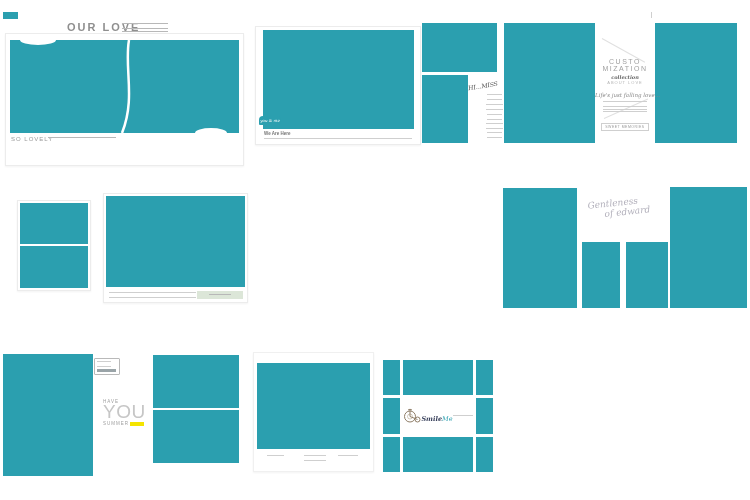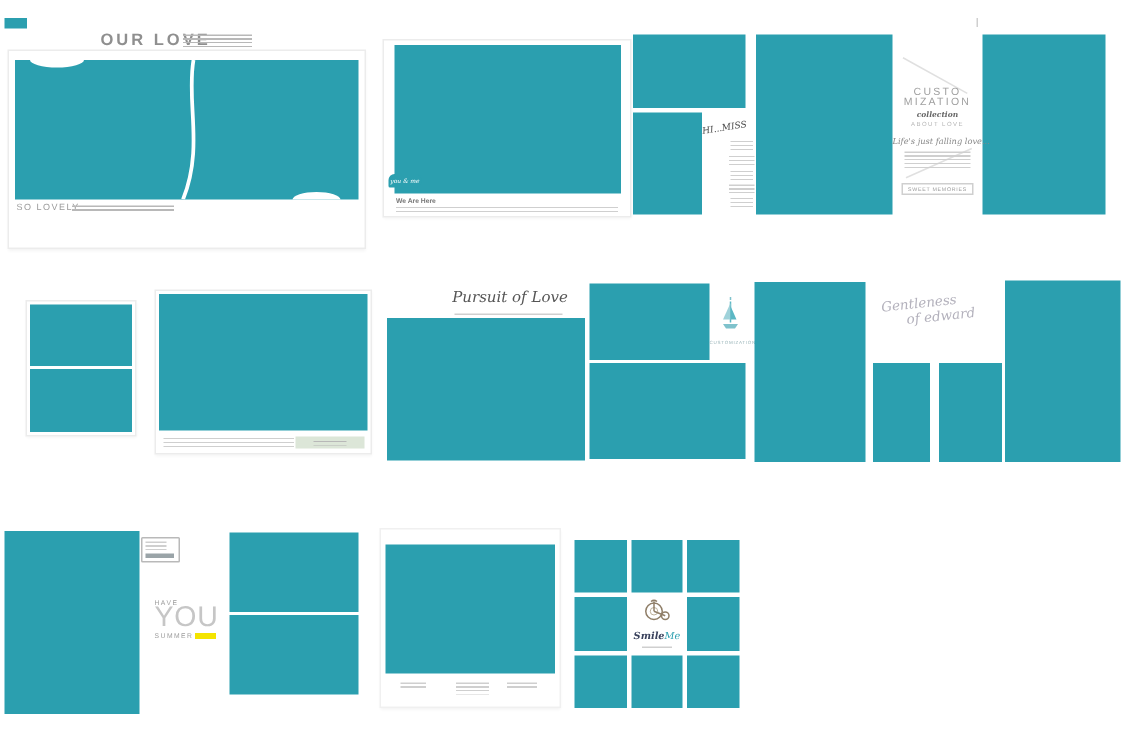--- a/index.html
+++ b/index.html
@@ -88,37 +88,20 @@
   </div>
 
   <div class="card" style="left:103px;top:193px;width:143px;height:108px;">
     <div class="abs teal" style="left:2px;top:2px;width:139px;height:91px;"></div>
     <div class="abs tlines-light" style="left:5px;top:98px;width:87px;height:6px;"></div>
     <div class="abs" style="left:93px;top:97px;width:46px;height:8px;background:var(--sage);">
       <div class="tlines" style="width:22px;height:3px;margin:2.5px auto 0;"></div>
     </div>
   </div>
 
-  <div class="abs" style="left:255px;top:185px;width:245px;height:125px;">
-    <div class="abs script" style="left:35px;top:8px;width:100px;text-align:center;font-size:10px;color:#555;white-space:nowrap;">Pursuit of Love</div>
-    <div class="abs tlines-light" style="left:48px;top:24px;width:72px;height:2px;"></div>
-    <div class="abs teal" style="left:3px;top:27px;width:132px;height:95px;"></div>
-    <div class="abs teal" style="left:138px;top:4px;width:80px;height:51px;"></div>
-    <div class="abs teal" style="left:138px;top:57px;width:104px;height:64px;"></div>
-    <div class="abs" style="left:218px;top:12px;width:28px;text-align:center;">
-      <svg width="14" height="24" style="display:inline-block;">
-        <line x1="7" y1="1" x2="7" y2="3" stroke="#7fc2cc" stroke-width="1"></line>
-        <line x1="7" y1="4" x2="7" y2="18" stroke="#5bb7c4" stroke-width="1"></line>
-        <path d="M7,5 L2,16 L7,16 Z" fill="#9fd2da"></path>
-        <path d="M7,7 L11,16 L7,16 Z" fill="#5bb7c4"></path>
-        <path d="M2,19 L12,19 L10,22 L4,22 Z" fill="#7fc2cc"></path>
-      </svg>
-      <div style="font-size:3px;letter-spacing:.5px;color:#9ab5b9;">CUSTOMIZATION</div>
-    </div>
-  </div>
 
   <div class="abs" style="left:500px;top:183px;width:250px;height:127px;">
     <div class="abs teal" style="left:3px;top:5px;width:74px;height:120px;"></div>
     <div class="abs script" style="left:88px;top:15px;width:72px;font-size:9px;color:#b3b1bc;transform:rotate(-6deg);line-height:1.1;">
       <div>Gentleness</div>
       <div style="padding-left:16px;">of edward</div>
     </div>
     <div class="abs teal" style="left:82px;top:59px;width:38px;height:66px;"></div>
     <div class="abs teal" style="left:126px;top:59px;width:42px;height:66px;"></div>
     <div class="abs teal" style="left:170px;top:4px;width:77px;height:121px;"></div>
@@ -151,21 +134,21 @@
     <div class="abs tlines-light" style="left:50px;top:102px;width:22px;height:8px;"></div>
     <div class="abs tlines-light" style="left:84px;top:102px;width:20px;height:5px;"></div>
   </div>
 
   <div class="abs" style="left:383px;top:360px;width:110px;height:112px;display:grid;
               grid-template-columns:repeat(3,1fr);grid-template-rows:repeat(3,1fr);gap:3px;">
     <div class="teal"></div>
     <div class="teal"></div>
     <div class="teal"></div>
     <div class="teal"></div>
-    <div style="background:#fff;display:flex;flex-direction:column;align-items:center;justify-content:center;">
+    <div style="background:#fff;display:flex;flex-direction:row;align-items:center;justify-content:center;">
       <svg width="18" height="15">
         <circle cx="7" cy="8.5" r="5.5" fill="none" stroke="#8f7e68" stroke-width="1"></circle>
         <circle cx="7" cy="8.5" r="2.5" fill="none" stroke="#b5a890" stroke-width=".6"></circle>
         <circle cx="14.5" cy="11.5" r="2.5" fill="none" stroke="#8f7e68" stroke-width="1"></circle>
         <line x1="7" y1="8.5" x2="14.5" y2="11.5" stroke="#8f7e68" stroke-width="1"></line>
         <line x1="7" y1="8.5" x2="7" y2="2" stroke="#8f7e68" stroke-width="1"></line>
         <path d="M5,2 Q7,0.5 9,2" fill="none" stroke="#8f7e68" stroke-width="1"></path>
       </svg>
       <div style="white-space:nowrap;line-height:1;">
         <span class="script" style="font-size:6.5px;font-weight:bold;color:#39415c;">Smile</span><span class="script" style="font-size:6.5px;color:var(--teal);">Me</span>

